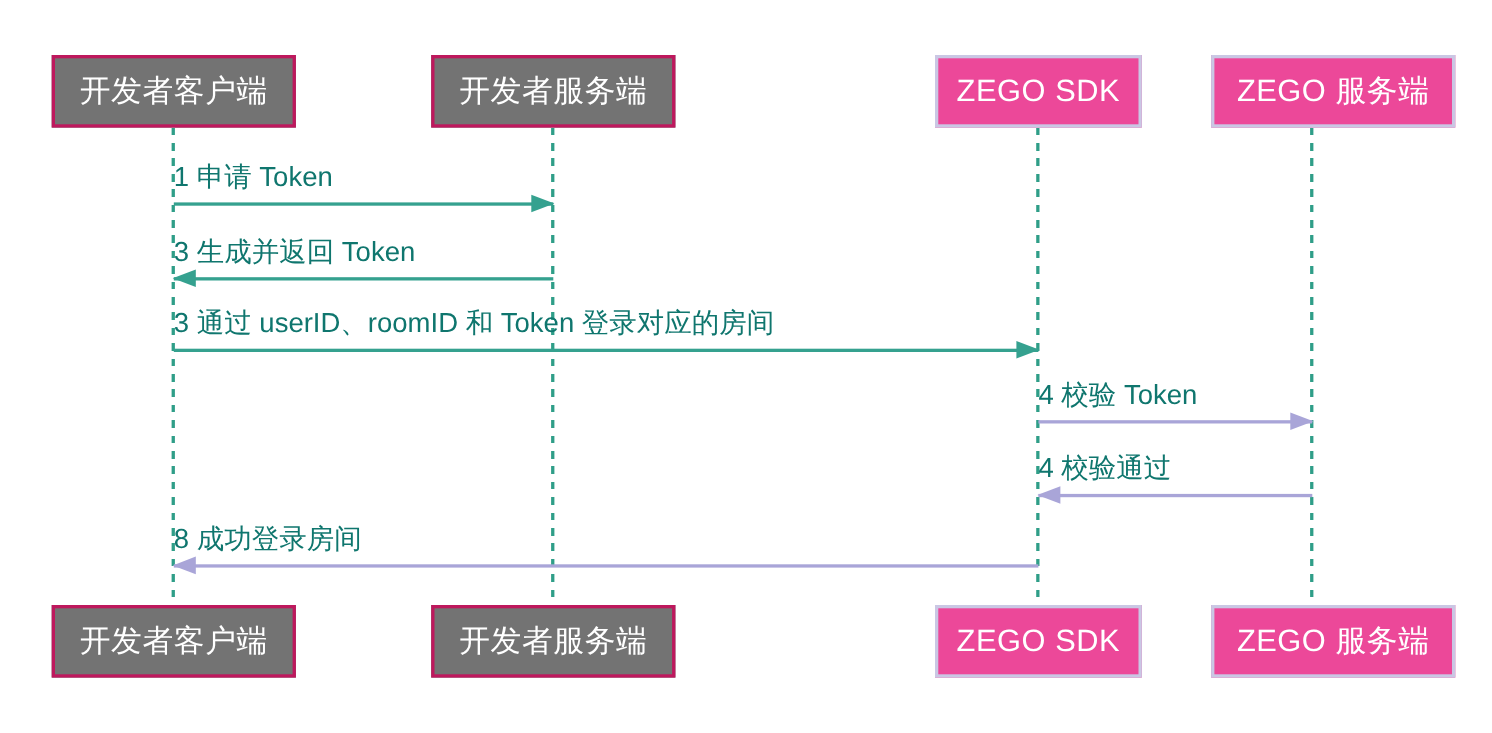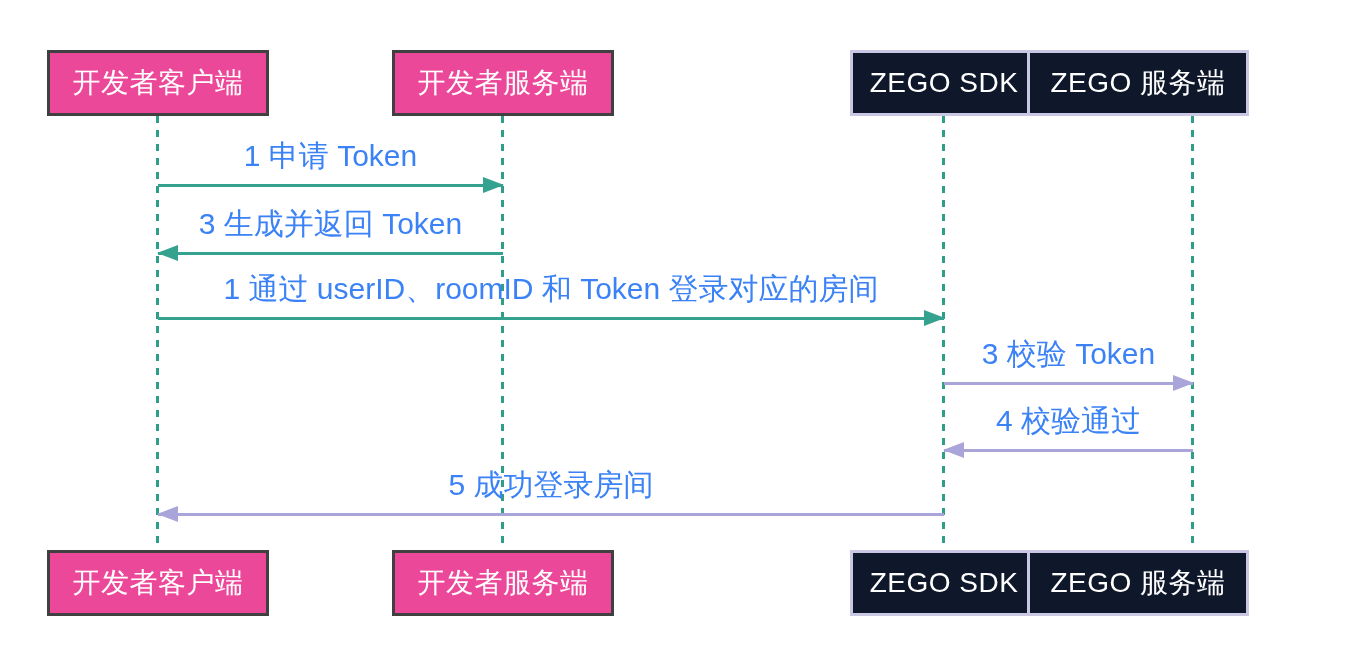--- a/index.html
+++ b/index.html
@@ -15,44 +15,44 @@
     position:absolute;
     height:60px;
     display:flex;align-items:center;justify-content:center;
     color:#ffffff;
     font-size:28px;
     font-weight:500;
     letter-spacing:.5px;
     white-space:nowrap;
     box-sizing:content-box;
   }
-  .actor-box.green{background:#ec4899;border:3px solid #404040;}
-  .actor-box.purple{background:#0f172a;border:3px solid #cac7e4;}
+  .actor-box.green{background:#737373;border:3px solid #be185d;}
+  .actor-box.purple{background:#ec4899;border:3px solid #cac7e4;}
   .row-top{top:50px;}
   .row-bottom{top:550px;}
   .actor-1{left:47px;width:216px;}
   .actor-2{left:392px;width:216px;}
   .actor-3{left:850px;width:182px;}
-  .actor-4{left:1027px;width:216px;text-align:center;}
+  .actor-4{left:1101px;width:216px;text-align:center;}
   
   .lifeline{
     position:absolute;
     top:116px;height:434px;width:3px;
     background:repeating-linear-gradient(to bottom,#2f9e88 0 7px,transparent 7px 14px);
   }
   .lifeline-1{left:156px;}
   .lifeline-2{left:501px;}
   .lifeline-3{left:942px;}
   .lifeline-4{left:1191px;}
   
   .msg{position:absolute;height:0;}
   .msg-label{
     position:absolute;left:0;right:0;bottom:8px;
-    text-align:center;
-    font-size:30px;color:#3b82f6;
+    text-align:left;
+    font-size:25px;color:#0f766e;
     white-space:nowrap;
   }
   .msg-line{position:absolute;left:0;right:0;top:-1.5px;height:3px;}
   .msg.teal  .msg-line{background:#35a18f;}
   .msg.purple .msg-line{background:#a9a5d8;}
   .arrow-head{position:absolute;width:0;height:0;top:-8px;}
   .msg.dir-right .arrow-head{
     right:-1px;
     border-top:8px solid transparent;
     border-bottom:8px solid transparent;
@@ -115,36 +115,36 @@
     <div class="arrow-head"></div>
   </div>
 
   <div class="msg teal dir-left msg-2">
     <div class="msg-label">3 生成并返回 Token</div>
     <div class="msg-line"></div>
     <div class="arrow-head"></div>
   </div>
 
   <div class="msg teal dir-right msg-3">
-    <div class="msg-label">1 通过 userID、roomID 和 Token 登录对应的房间</div>
+    <div class="msg-label">3 通过 userID、roomID 和 Token 登录对应的房间</div>
     <div class="msg-line"></div>
     <div class="arrow-head"></div>
   </div>
 
   <div class="msg purple dir-right msg-4">
-    <div class="msg-label">3 校验 Token</div>
+    <div class="msg-label">4 校验 Token</div>
     <div class="msg-line"></div>
     <div class="arrow-head"></div>
   </div>
 
   <div class="msg purple dir-left msg-5">
     <div class="msg-label">4 校验通过</div>
     <div class="msg-line"></div>
     <div class="arrow-head"></div>
   </div>
 
   <div class="msg purple dir-left msg-6">
-    <div class="msg-label">5 成功登录房间</div>
+    <div class="msg-label">8 成功登录房间</div>
     <div class="msg-line"></div>
     <div class="arrow-head"></div>
   </div>
 
 </div>
 
 </body></html>

